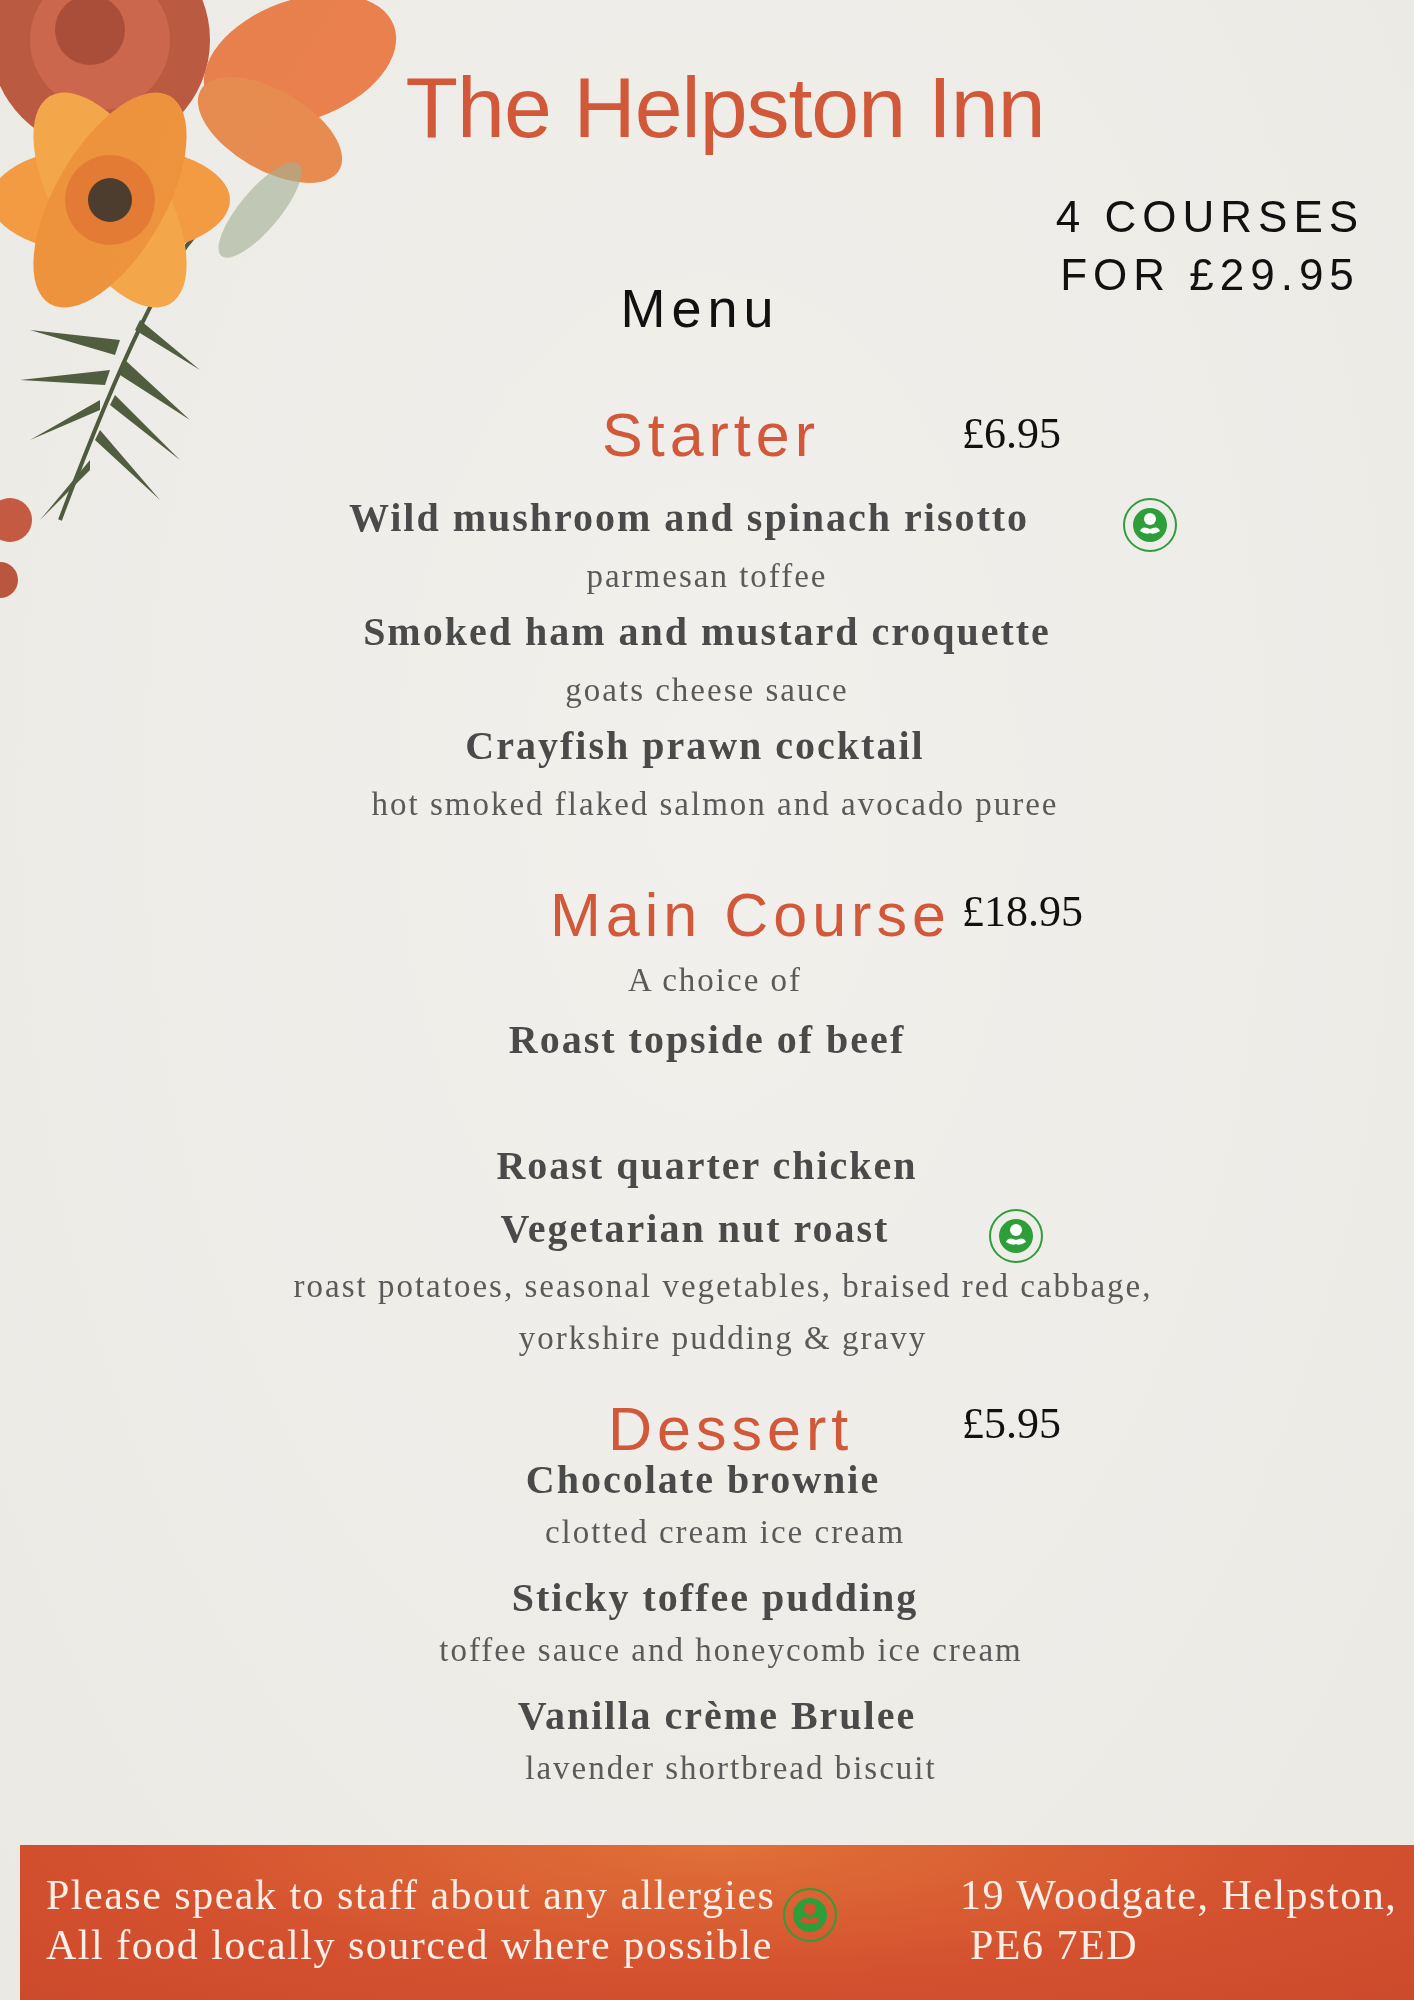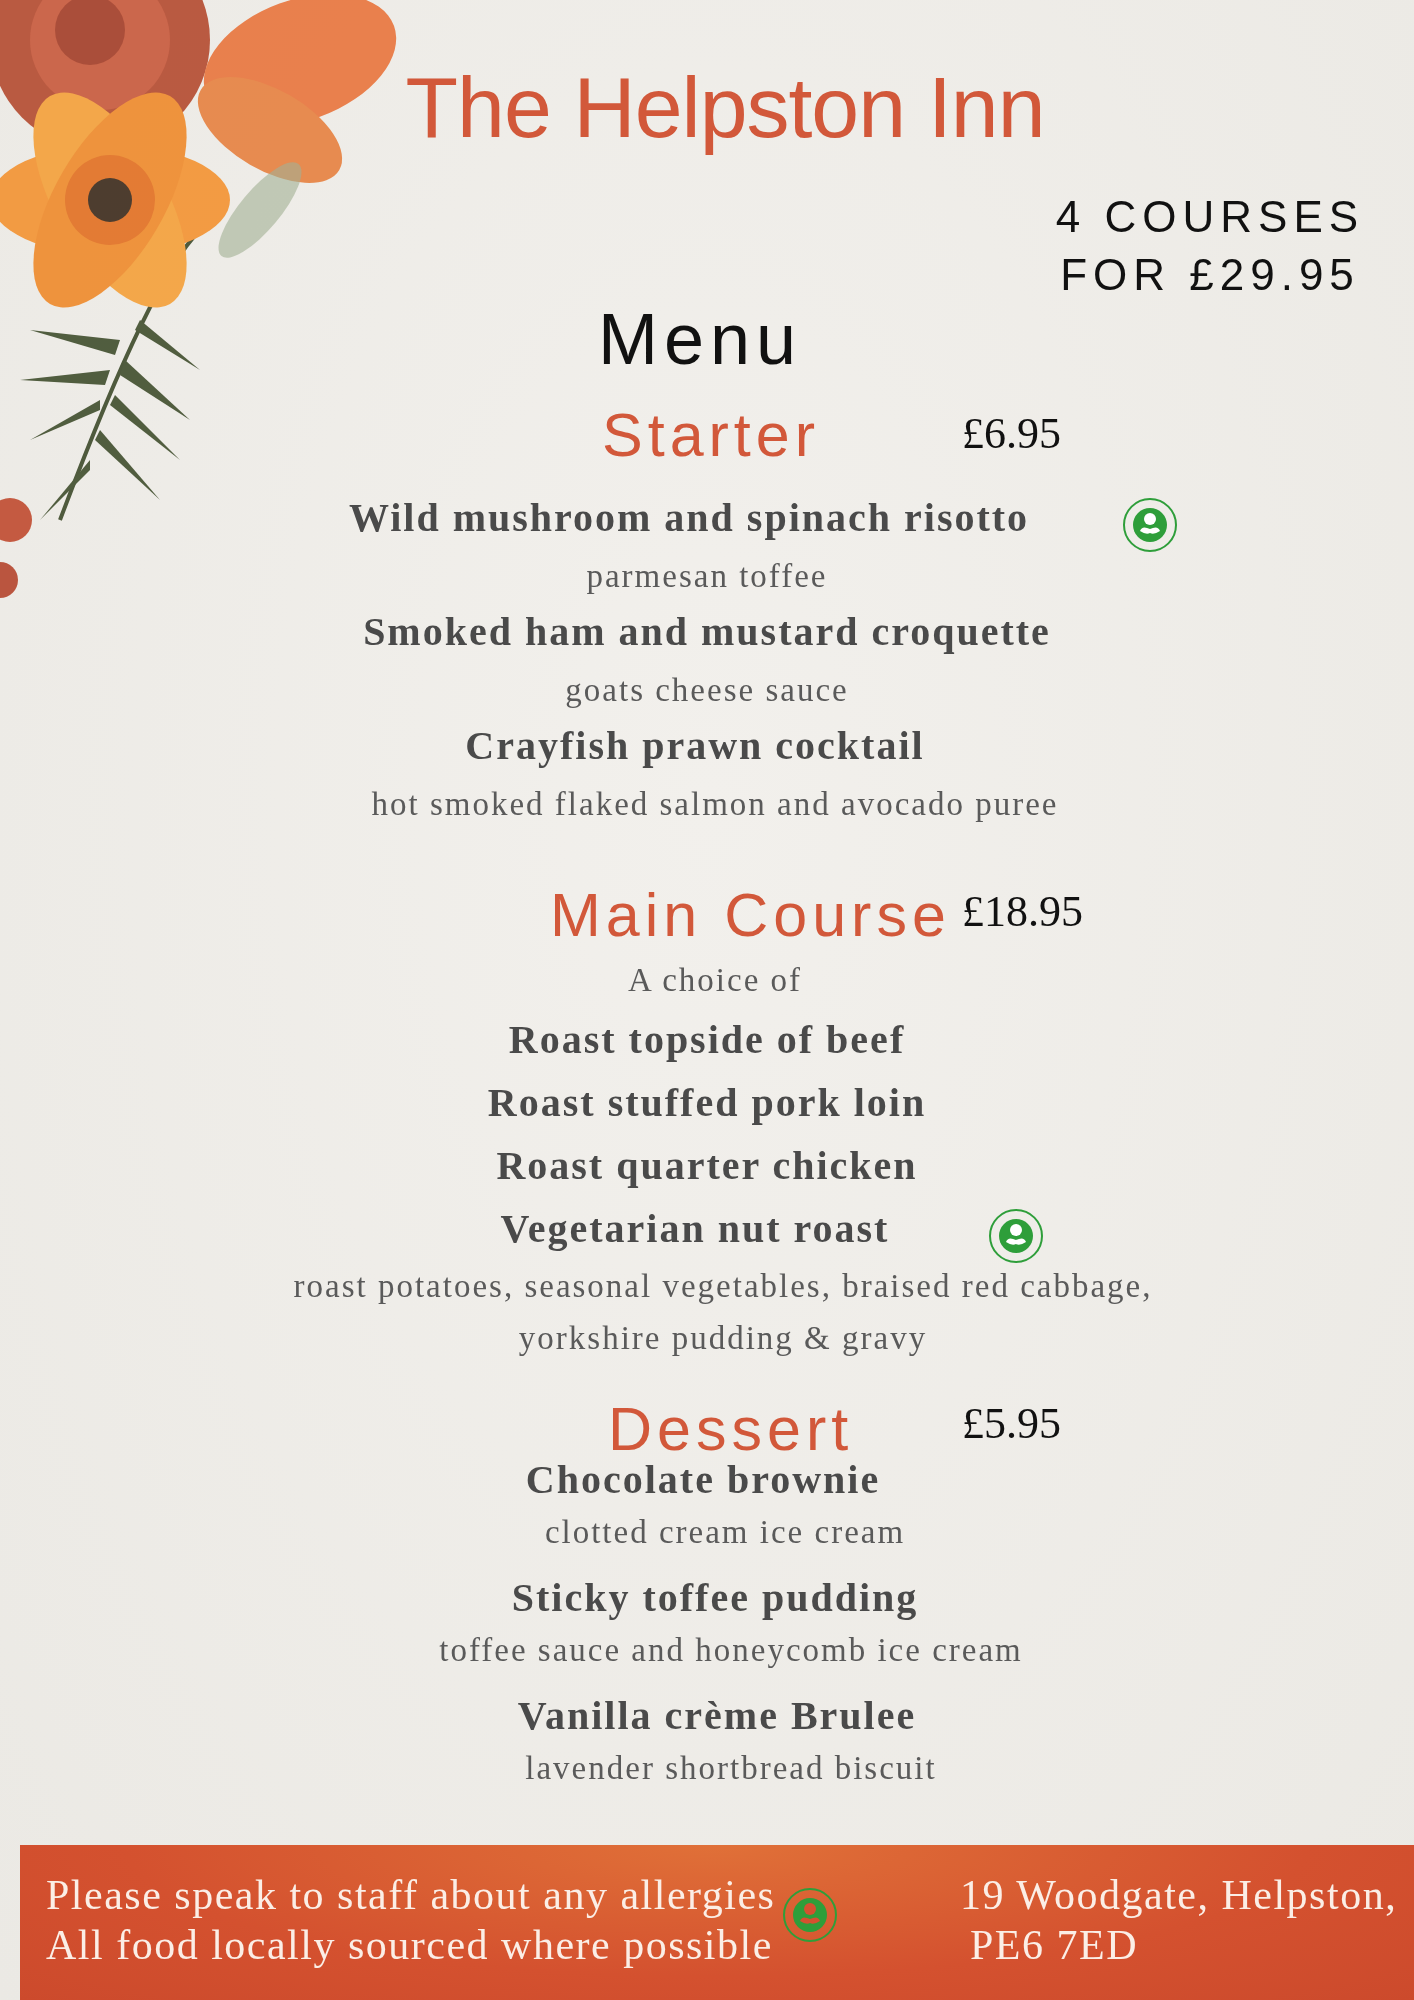--- a/index.html
+++ b/index.html
@@ -2,21 +2,21 @@
 <html><head>
 <meta charset="utf-8">
 <style>
   * { box-sizing: border-box; margin: 0; padding: 0; }
   body { width: 1414px; height: 2000px; background: #efede9; font-family: "DejaVu Serif", serif; position: relative; overflow: hidden; }
   .page { position: absolute; inset: 0; background: radial-gradient(ellipse at 50% 40%, #f2f0ec 0%, #ebe9e4 100%); }
   .flowers { position: absolute; left: 0; top: 0; width: 400px; height: 620px; }
   .title { position: absolute; left: 400px; width: 650px; text-align: center; color: #d2583a; font-family: "Liberation Sans", sans-serif; font-weight: 300; letter-spacing: -1px; }
   .t1 { top: 58px; font-size: 86px; }
   .t2 { top: 165px; font-size: 86px; }
-  .menu-word { position: absolute; left: 500px; width: 400px; top: 298px; text-align: center; font-size: 72px; color: #111; font-family: "Liberation Sans", sans-serif; letter-spacing: 6px; font-weight: 300; }
+  .menu-word { position: absolute; left: 500px; width: 400px; top: 277px; text-align: center; font-size: 54px; color: #111; font-family: "Liberation Sans", sans-serif; letter-spacing: 6px; font-weight: 300; }
   .promo { position: absolute; left: 1040px; top: 188px; width: 340px; text-align: center; font-family: "Liberation Sans", sans-serif; font-size: 44px; letter-spacing: 6px; color: #111; line-height: 58px; font-weight: 300; }
   .section-title { position: absolute; color: #d2583a; font-family: "Liberation Sans", sans-serif; font-size: 61px; letter-spacing: 5px; font-weight: 300; }
   .price { position: absolute; font-family: "Liberation Serif", serif; font-size: 44px; color: #111; }
   .item { position: absolute; left: 0; width: 1414px; text-align: center; font-family: "Liberation Serif", serif; color: #4a4a4a; }
   .dish { font-size: 40px; font-weight: bold; letter-spacing: 2px; }
   .desc { font-size: 33px; letter-spacing: 2px; color: #5a5a5a; }
   .veg { position: absolute; width: 56px; height: 56px; }
   .footer { position: absolute; left: 20px; top: 1845px; width: 1394px; height: 155px; background: radial-gradient(ellipse at 50% 0%, #e07038 0%, #d4512f 60%, #cc4a2c 100%); color: #fbeee6; font-family: "Liberation Serif", serif; font-size: 42px; letter-spacing: 1.5px; }
   .fl { position: absolute; left: 26px; }
   .fr { position: absolute; left: 940px; }
@@ -79,21 +79,20 @@
   <div class="item dish" style="top:608px;">Smoked ham and mustard croquette</div>
   <div class="item desc" style="top:672px;">goats cheese sauce</div>
 
   <div class="item dish" style="top:722px;left:-12px;">Crayfish prawn cocktail</div>
   <div class="item desc" style="top:786px;left:8px;">hot smoked flaked salmon and avocado puree</div>
 
   <div class="section-title" style="left:550px;top:880px;">Main Course</div>
   <div class="price" style="left:962px;top:886px;">£18.95</div>
   <div class="item desc" style="top:962px;left:8px;">A choice of</div>
   <div class="item dish" style="top:1016px;">Roast topside of beef</div>
-  <div class="item dish" style="top:1079px;">Roast stuffed pork loin</div>
   <div class="item dish" style="top:1142px;">Roast quarter chicken</div>
   <div class="item dish" style="top:1205px;left:-12px;">Vegetarian nut roast</div>
   <svg class="veg" style="left:988px;top:1208px;" viewBox="0 0 56 56">
     <circle cx="28" cy="28" r="26" fill="none" stroke="#2e9e3a" stroke-width="2"></circle>
     <circle cx="28" cy="28" r="17" fill="#2e9e3a"></circle>
     <circle cx="28" cy="22" r="6" fill="#fff"></circle>
     <path d="M28 32 Q20 28 18 34 Q24 38 28 36 Q32 38 38 34 Q36 28 28 32Z" fill="#fff"></path>
   </svg>
   <div class="item desc" style="top:1268px;left:16px;">roast potatoes, seasonal vegetables, braised red cabbage,</div>
   <div class="item desc" style="top:1320px;left:16px;">yorkshire pudding &amp; gravy</div>

